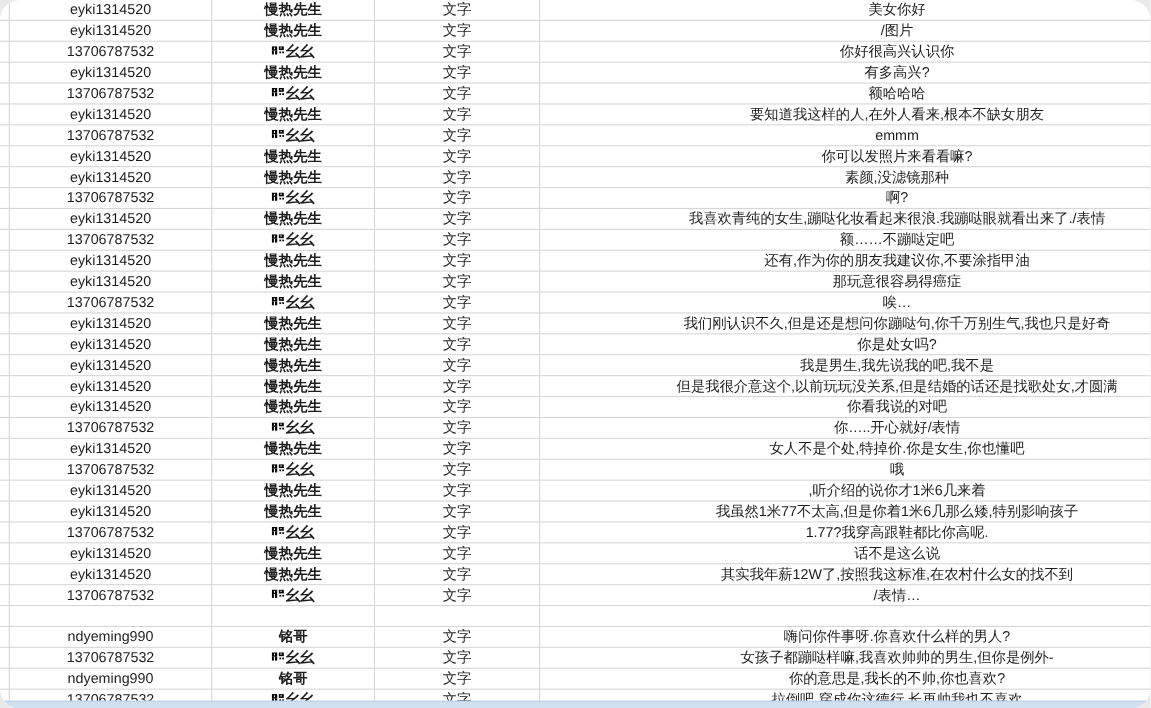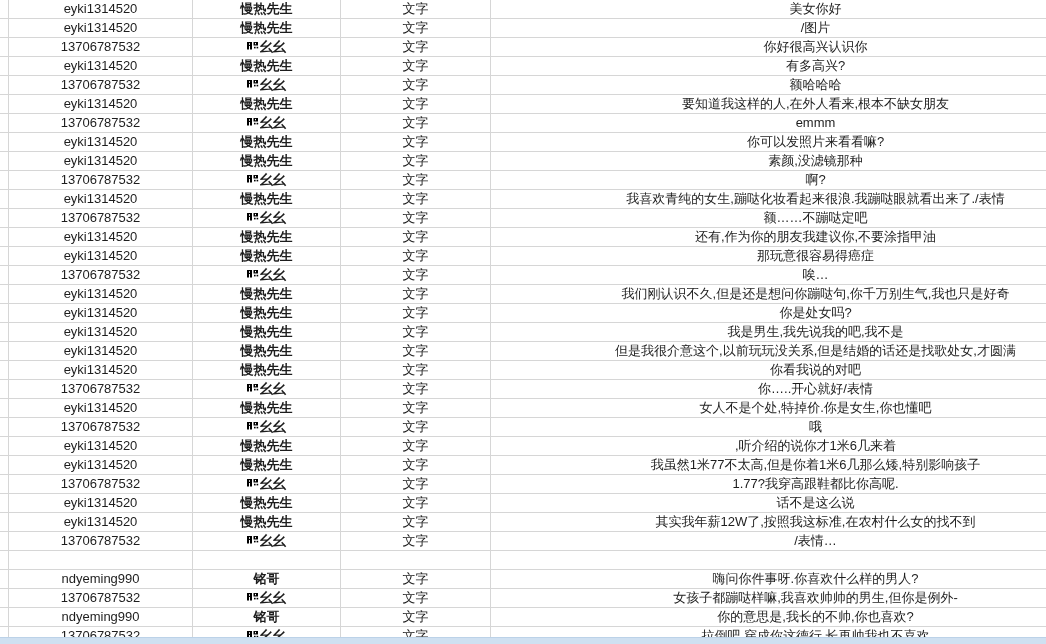--- a/index.html
+++ b/index.html
@@ -11,20 +11,21 @@
   html,body{margin:0;padding:0;}
   body{background:#e9e9e9;}
   .sheet{
     position:relative;
     width:1046px;height:644px;
     overflow:hidden;
     background:var(--bg);
     font-family:"Liberation Sans","DejaVu Sans",sans-serif;
     font-size:13px;
     color:var(--text);
+    border-radius:18px;
   }
   .rows{position:absolute;top:0;left:0;width:1141px;}
   .row{display:flex;height:19px;}
   .cell{
     box-sizing:border-box;
     height:19px;
     line-height:18px;
     border-right:1px solid var(--grid);
     border-bottom:1px solid var(--grid);
     text-align:center;

